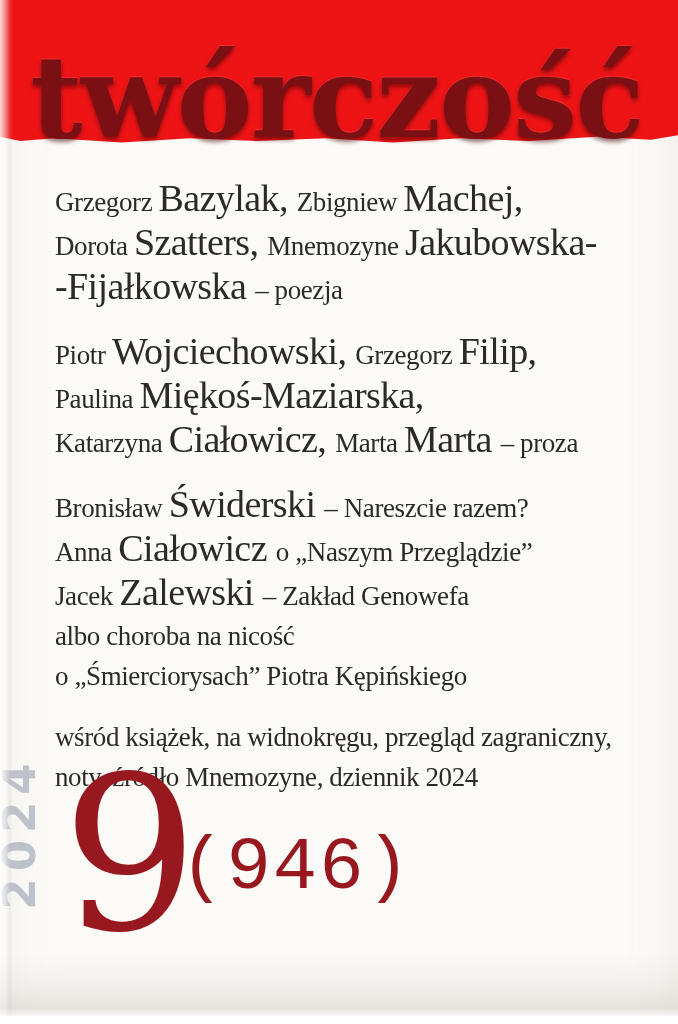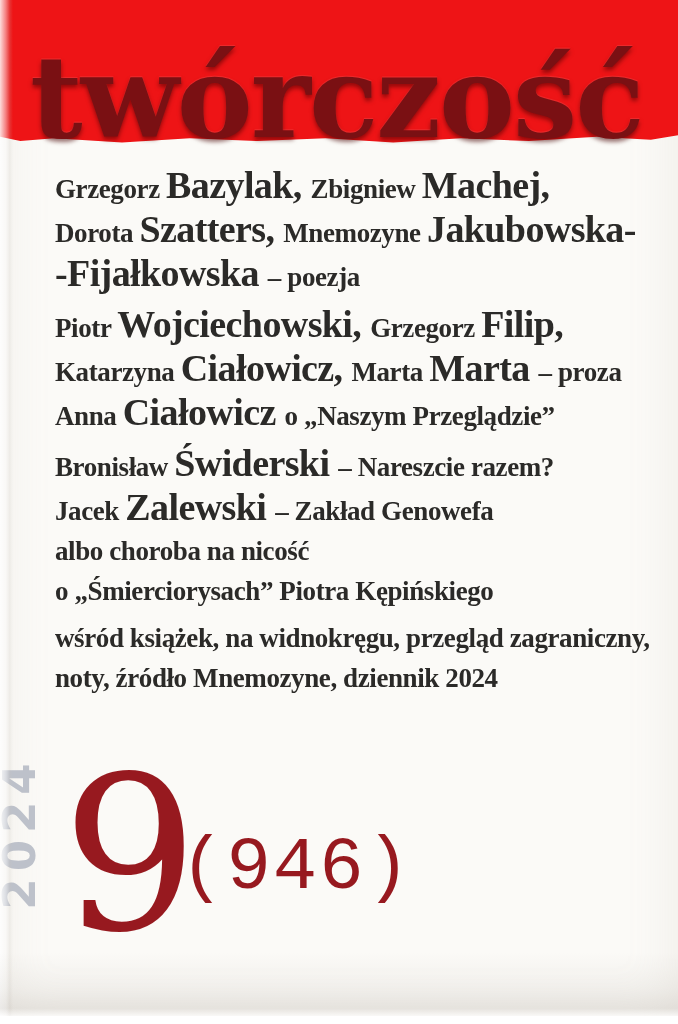--- a/index.html
+++ b/index.html
@@ -37,32 +37,31 @@
     letter-spacing: -2px;
     color: var(--masthead-maroon, #7a1013);
     text-shadow: 0 3px 4px rgba(70,0,0,0.55), 0 -1px 1px rgba(255,110,110,0.30);
     white-space: nowrap;
     z-index: 3;
   }
 
   
   .toc {
     position: absolute;
-    top: 167px;
+    top: 180px;
     left: 55px;
     right: 18px;
     color: var(--ink, #2b2a28);
     z-index: 2;
-    font-weight: bold;
   }
   .toc-line {
     line-height: 37px;
     white-space: nowrap;
   }
-  .toc-line.para { margin-top: 7px; }
+  .toc-line.para { margin-top: 21px; }
   .sm { font-size: 27px; letter-spacing: -0.4px; }
   .lg { font-size: 38px; letter-spacing: -0.6px; }
 
   
   .issue-number {
     position: absolute;
     left: 62px;
     top: 748px;
     font-family: "DejaVu Serif", serif;
     font-size: 214px;
@@ -146,31 +145,34 @@
     </div>
 
     <div class="toc-line">
       <span class="lg">-Fijałkowska </span><span class="sm">– poezja</span>
     </div>
 
     <div class="toc-line para">
       <span class="sm">Piotr </span><span class="lg">Wojciechowski, </span><span class="sm">Grzegorz </span><span class="lg">Filip,</span>
     </div>
 
+    <div class="toc-line">
+      <span class="sm">Paulina </span><span class="lg">Miękoś-Maziarska,</span>
+    </div>
 
     <div class="toc-line">
       <span class="sm">Katarzyna </span><span class="lg">Ciałowicz, </span><span class="sm">Marta </span><span class="lg">Marta </span><span class="sm">– proza</span>
-    </div>
-
-    <div class="toc-line">
-      <span class="sm">Anna </span><span class="lg">Ciałowicz </span><span class="sm">o „Naszym Przeglądzie”</span>
     </div>
 
     <div class="toc-line para">
       <span class="sm">Bronisław </span><span class="lg">Świderski </span><span class="sm">– Nareszcie razem?</span>
+    </div>
+
+    <div class="toc-line">
+      <span class="sm">Anna </span><span class="lg">Ciałowicz </span><span class="sm">o „Naszym Przeglądzie”</span>
     </div>
 
     <div class="toc-line">
       <span class="sm">Jacek </span><span class="lg">Zalewski </span><span class="sm">– Zakład Genowefa</span>
     </div>
 
     <div class="toc-line">
       <span class="sm">albo choroba na nicość</span>
     </div>
 

